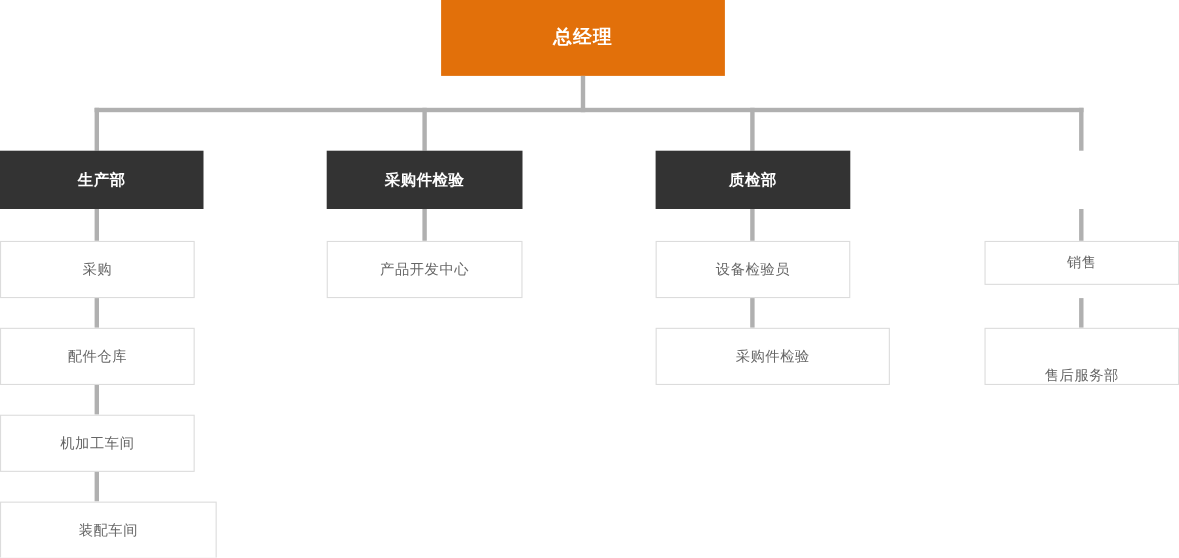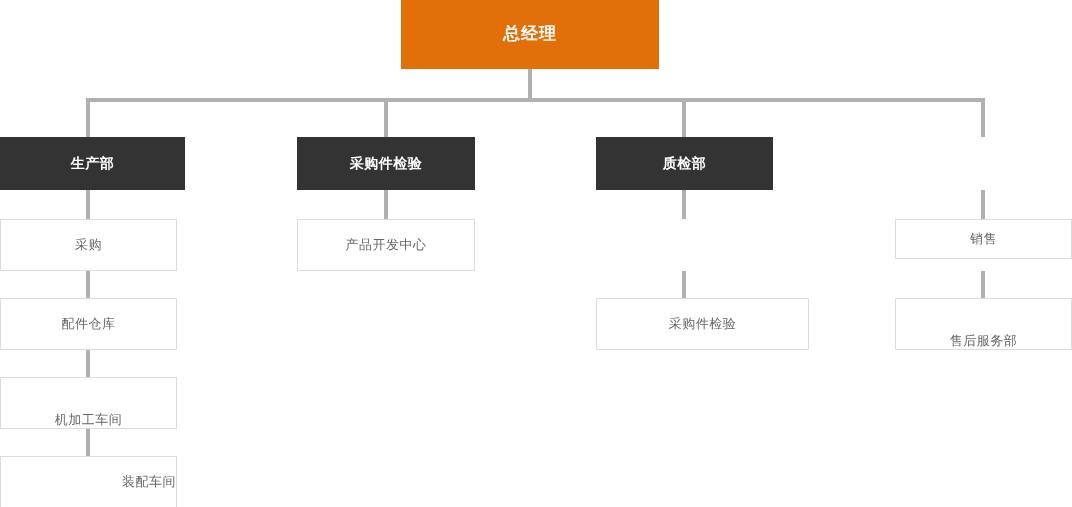--- a/index.html
+++ b/index.html
@@ -84,43 +84,46 @@
   <div class="node node-leaf" style="left:0px; top:219px; width:177px; height:52px;font-family:Liberation Serif, serif;">
     <span>采购</span>
   </div>
 
   <div class="conn" style="left:86px; top:271px; width:4px; height:27px;"></div>
   <div class="node node-leaf" style="left:0px; top:298px; width:177px; height:52px;justify-content:center;">
     <span>配件仓库</span>
   </div>
 
   <div class="conn" style="left:86px; top:350px; width:4px; height:27px;"></div>
-  <div class="node node-leaf" style="left:0px; top:377px; width:177px; height:52px;align-items:flex-end;">
+  <div class="node node-leaf" style="left:0px; top:377px; width:177px; height:52px;">
     <span>机加工车间</span>
   </div>
 
   <div class="conn" style="left:86px; top:429px; width:4px; height:27px;"></div>
-  <div class="node node-leaf" style="left:0px; top:456px; width:177px; height:52px;justify-content:flex-end;">
+  <div class="node node-leaf" style="left:0px; top:456px; width:197px; height:52px;">
     <span>装配车间</span>
   </div>
 
   <div class="node node-dept" style="left:297px; top:137px; width:178px; height:53px;">
     <span>采购件检验</span>
   </div>
 
   <div class="conn" style="left:384px; top:190px; width:4px; height:29px;"></div>
   <div class="node node-leaf" style="left:297px; top:219px; width:178px; height:52px;">
     <span>产品开发中心</span>
   </div>
 
   <div class="node node-dept" style="left:596px; top:137px; width:177px; height:53px;">
     <span>质检部</span>
   </div>
 
   <div class="conn" style="left:682px; top:190px; width:4px; height:29px;"></div>
+  <div class="node node-leaf" style="left:596px; top:219px; width:177px; height:52px;">
+    <span>设备检验员</span>
+  </div>
 
   <div class="conn" style="left:682px; top:271px; width:4px; height:27px;"></div>
   <div class="node node-leaf" style="left:596px; top:298px; width:213px; height:52px;">
     <span>采购件检验</span>
   </div>
 
 
   <div class="conn" style="left:981px; top:190px; width:4px; height:29px;"></div>
   <div class="node node-leaf" style="left:895px; top:219px; width:177px; height:40px;">
     <span>销售</span>

